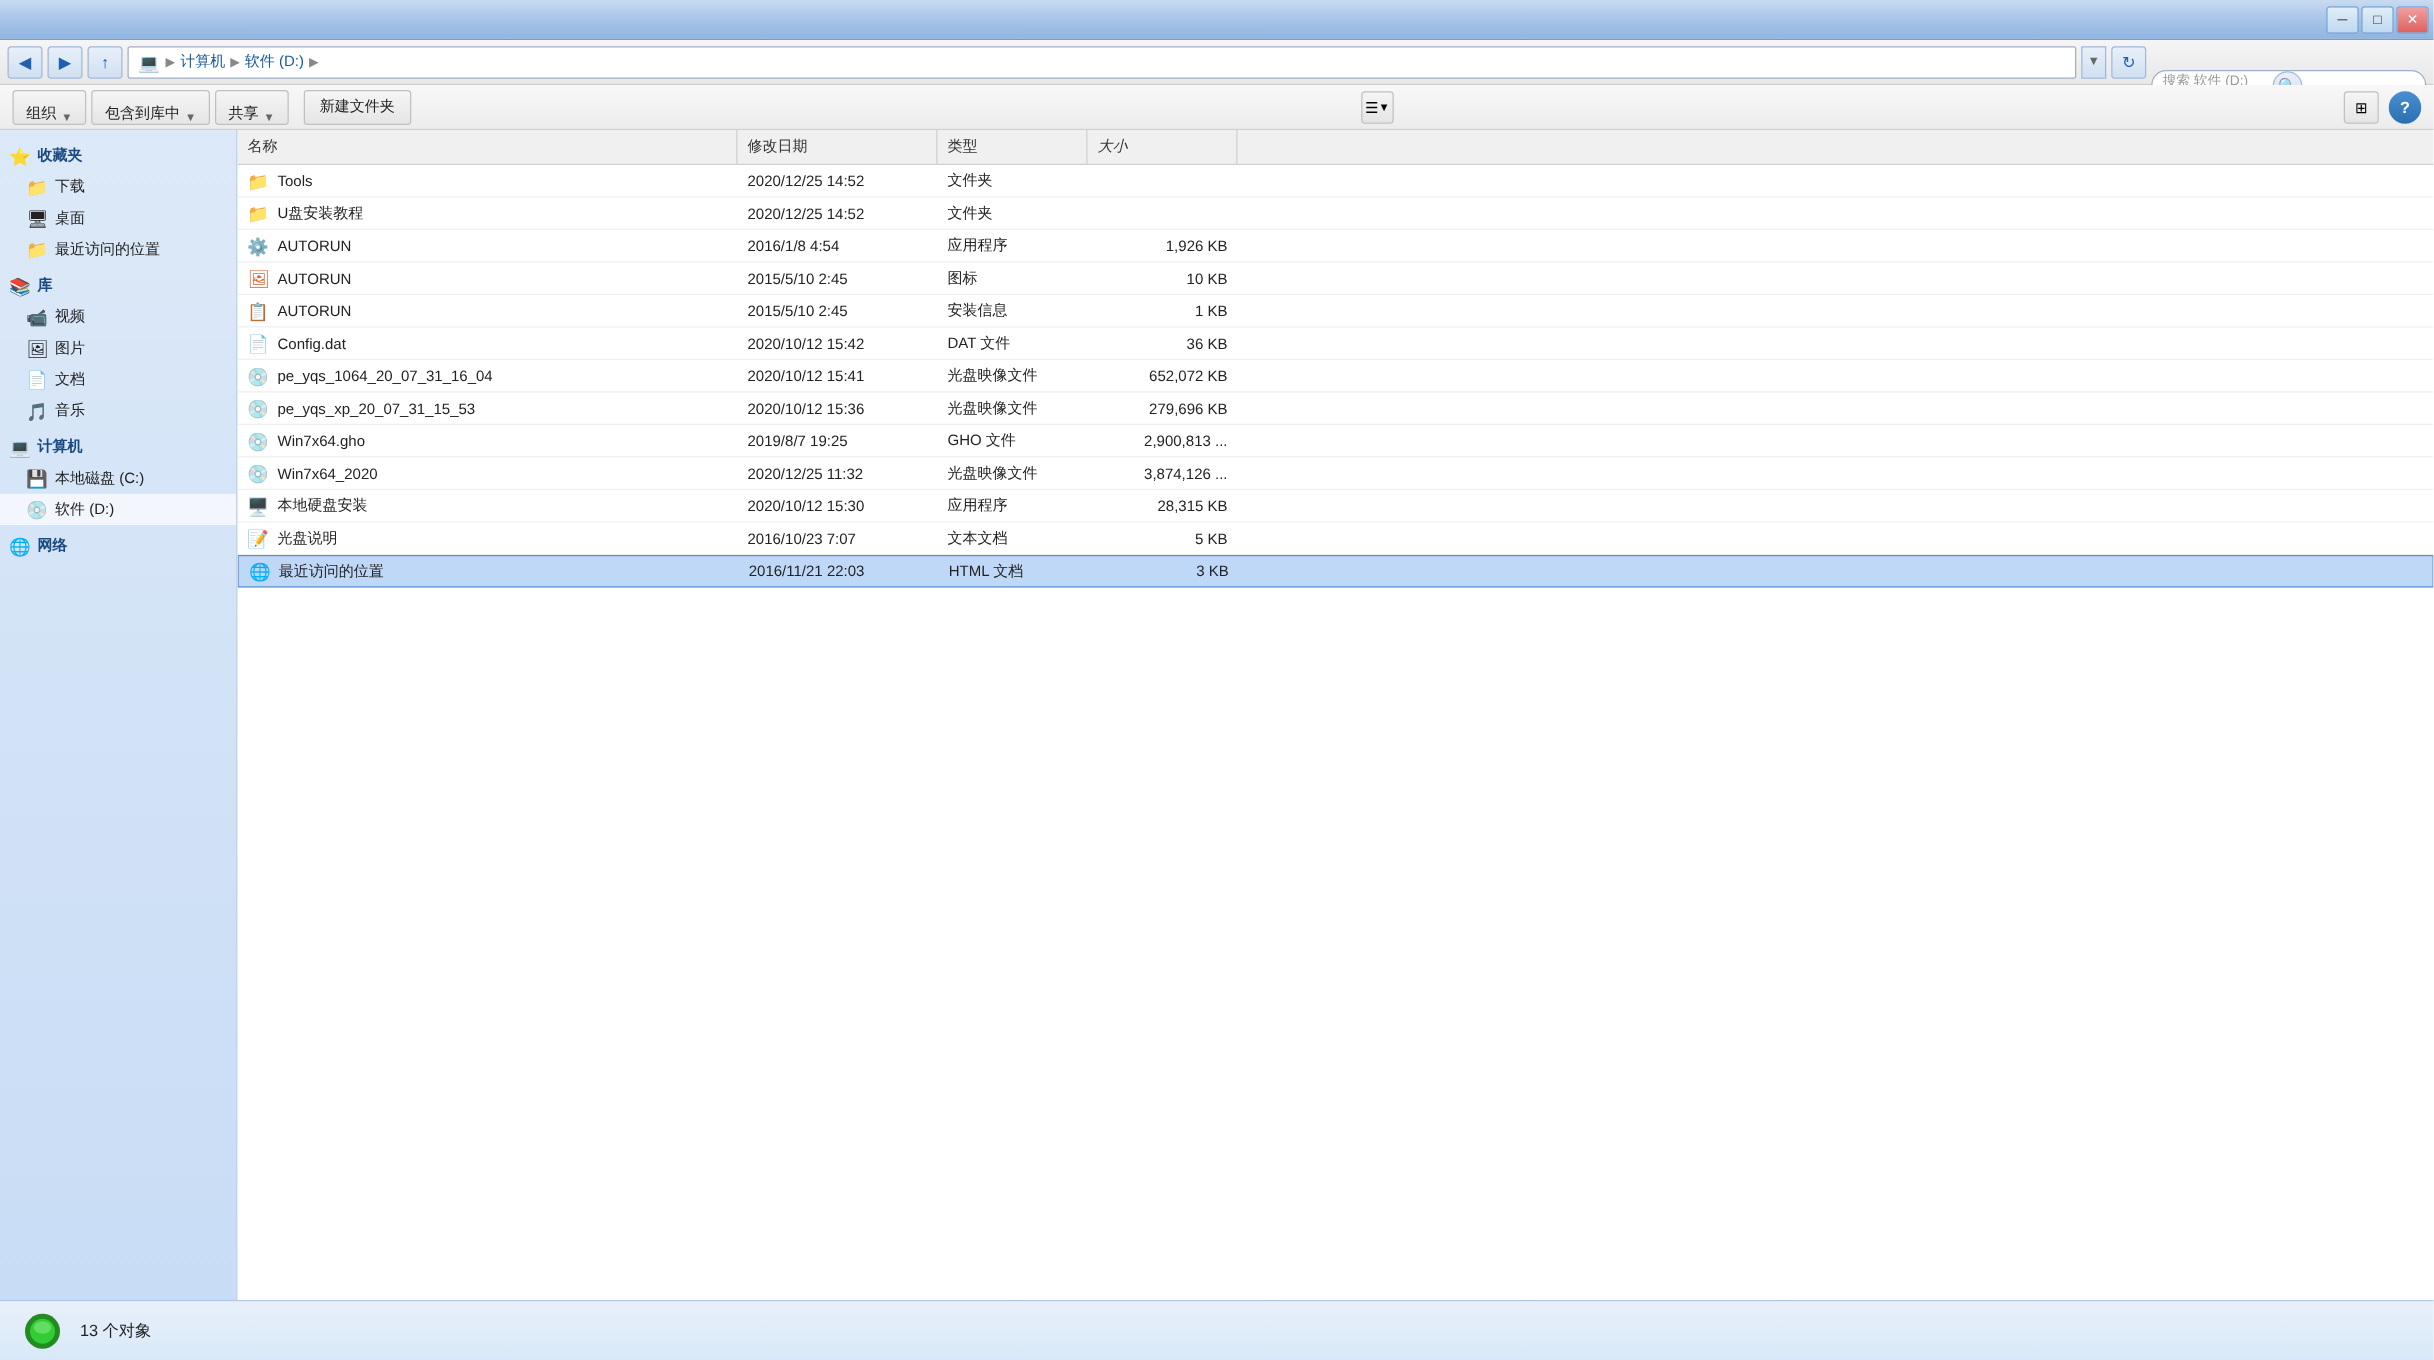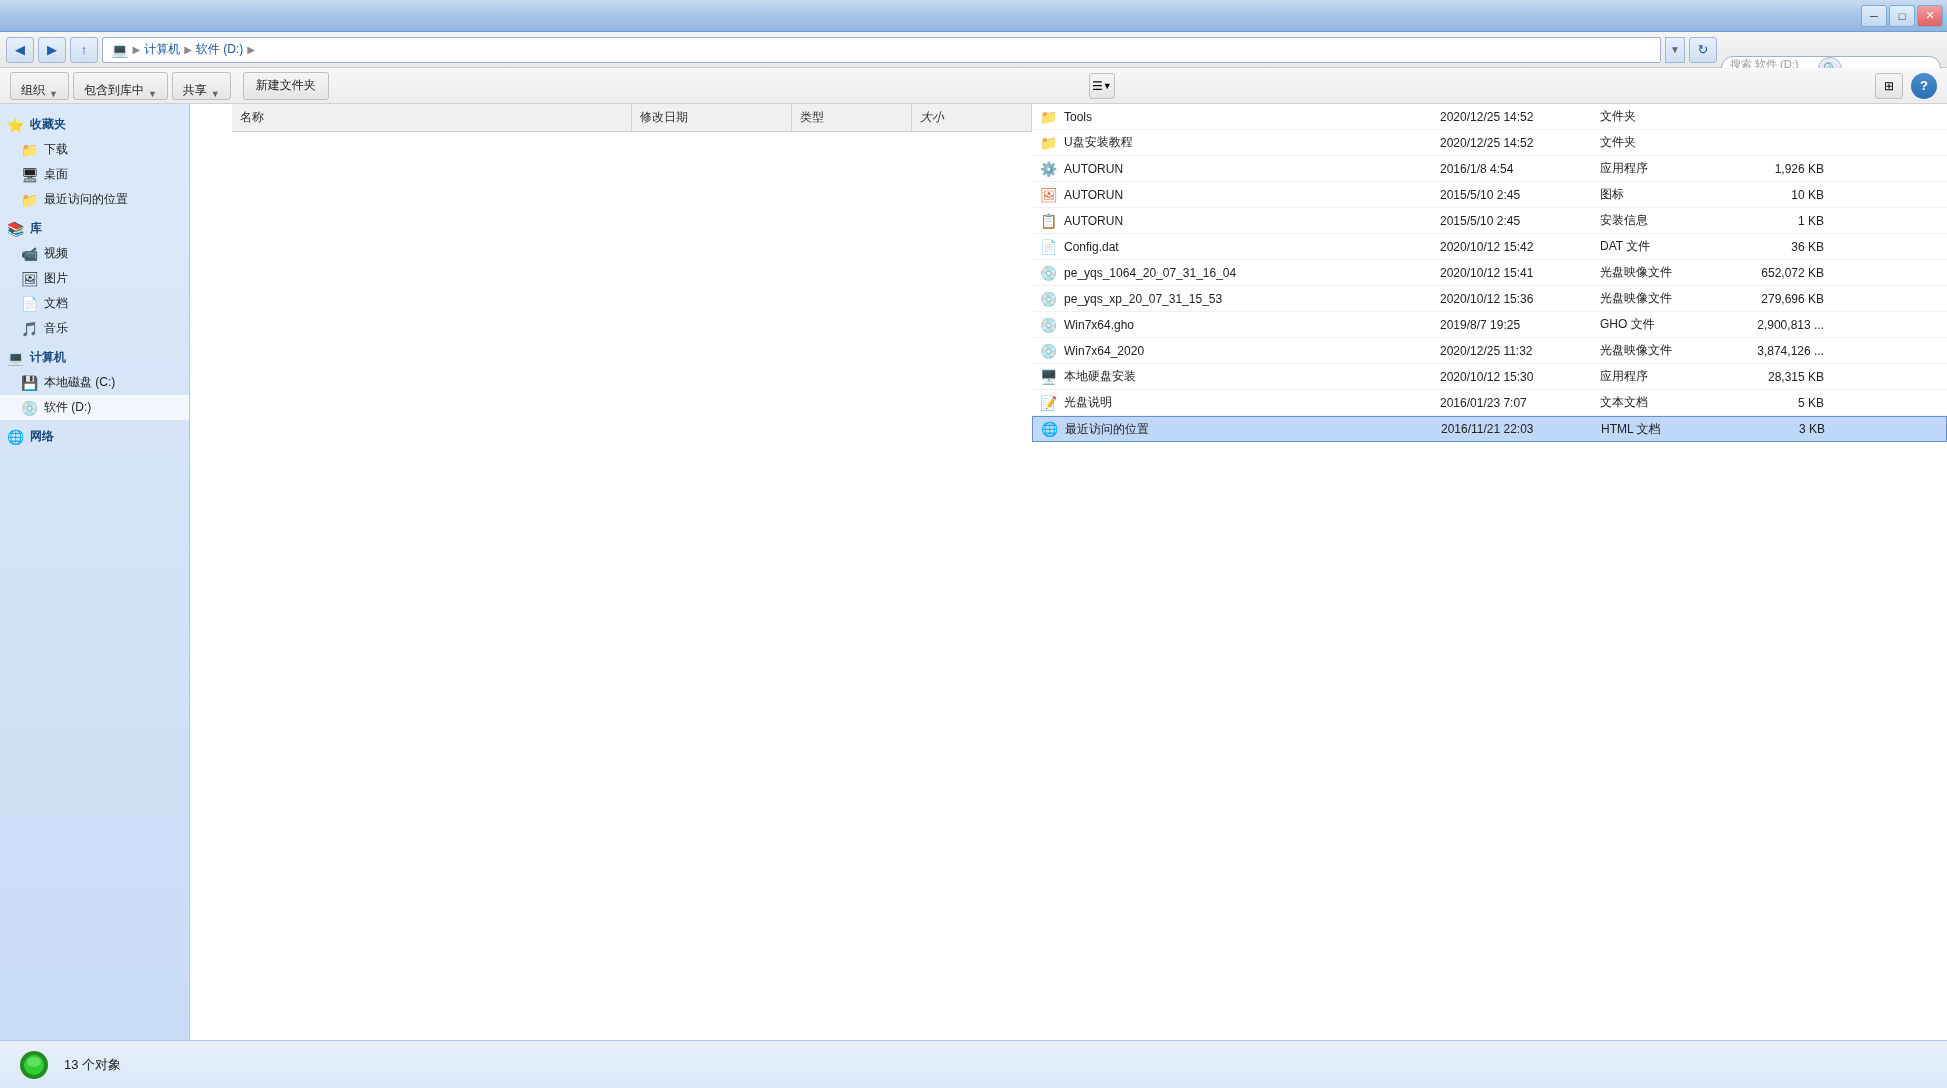--- a/index.html
+++ b/index.html
@@ -251,23 +251,22 @@
       display: flex;
       align-items: center;
       justify-content: center;
       font-size: 14px;
     }
 
     
     .file-area {
       flex: 1;
       display: flex;
-      flex-direction: row;
+      flex-direction: column;
       overflow: hidden;
-      padding-left: 42px;
     }
     .file-list-header {
       display: flex;
       background: #f0f0f0;
       border-bottom: 1px solid #d0d0d0;
       height: 28px;
       align-items: center;
       padding: 0;
       user-select: none;
     }
@@ -588,21 +587,21 @@
       </div>
       <div class="file-cell file-cell-date">2020/10/12 15:30</div>
       <div class="file-cell file-cell-type">应用程序</div>
       <div class="file-cell file-cell-size">28,315 KB</div>
     </div>
         <div class="file-row">
       <div class="file-cell file-cell-name">
         <span class="file-icon" style="color:#4040a0">📝</span>
         <span>光盘说明</span>
       </div>
-      <div class="file-cell file-cell-date">2016/01/23 7:07</div>
+      <div class="file-cell file-cell-date">2016/10/23 7:07</div>
       <div class="file-cell file-cell-type">文本文档</div>
       <div class="file-cell file-cell-size">5 KB</div>
     </div>
         <div class="file-row selected">
       <div class="file-cell file-cell-name">
         <span class="file-icon" style="color:#e06020">🌐</span>
         <span>最近访问的位置</span>
       </div>
       <div class="file-cell file-cell-date">2016/11/21 22:03</div>
       <div class="file-cell file-cell-type">HTML 文档</div>

